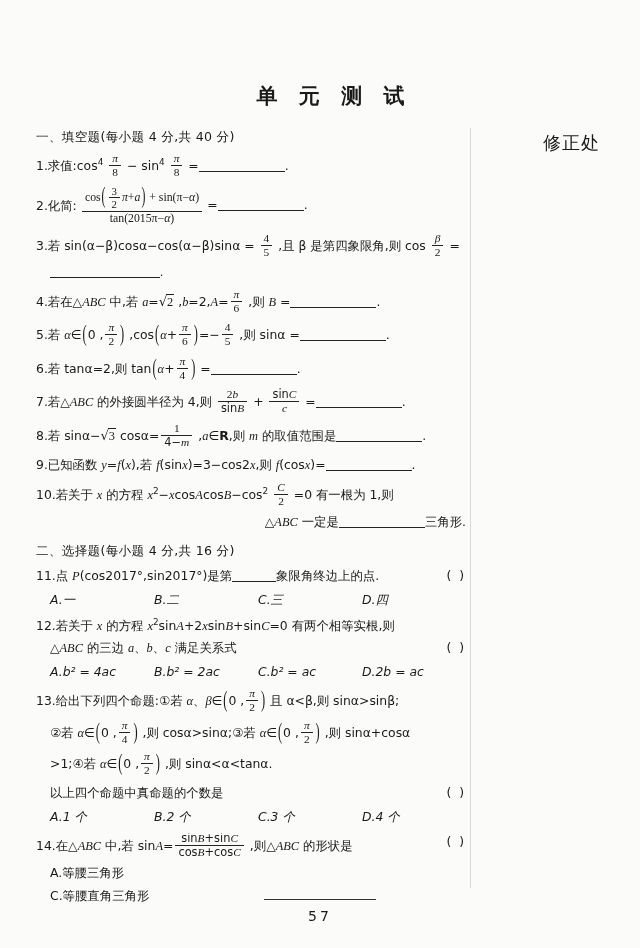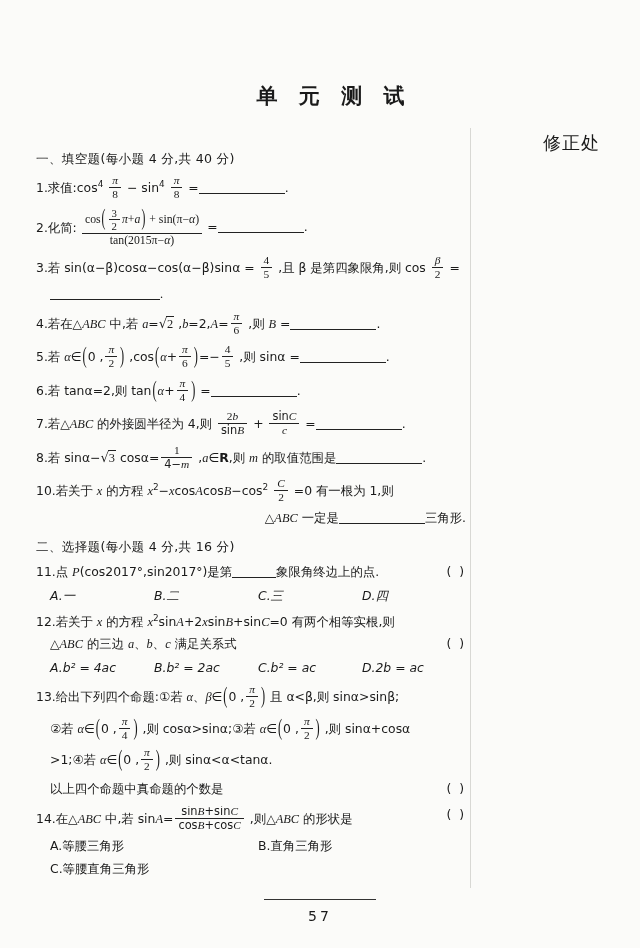--- a/index.html
+++ b/index.html
@@ -41,21 +41,21 @@
   .content{
     position:absolute;
     left:36px;top:128px;
     width:430px;
     font-size:12.4px;
     line-height:1.45;
   }
   .sect{
     font-family:"DejaVu Sans", sans-serif;
     font-size:12.6px;
-    margin:22px 0 6px 0;
+    margin:0 0 6px 0;
     letter-spacing:.3px;
   }
   .item{
     margin:7px 0 7px 0;
     position:relative;
     padding-left:0;
   }
   .num{font-family:"DejaVu Sans", sans-serif;}
   .cn{font-family:"DejaVu Sans", sans-serif;}
   .mi{font-family:"Liberation Serif", serif;font-style:italic;}
@@ -142,20 +142,23 @@
     </div>
 
     <div class="item">
       <span class="cn"><span class="num">7.</span>若<span class="tri">△</span><span class="mi">ABC</span> 的外接圆半径为 4,则 <span class="frac small"><span class="mn">2<span class="mi">b</span></span><span class="den">sin<span class="mi">B</span></span></span>&nbsp;+&nbsp;<span class="frac small"><span>sin<span class="mi">C</span></span><span class="den mi">c</span></span>&nbsp;=<span class="blank w2"></span>.</span>
     </div>
 
     <div class="item">
       <span class="cn"><span class="num">8.</span>若 sinα−<span class="sqrt"><span class="rad">√</span><span class="body mn">3</span></span>&nbsp;cosα=<span class="frac small"><span class="mn">1</span><span class="den">4−<span class="mi">m</span></span></span>&nbsp;,<span class="mi">a</span>∈<strong>R</strong>,则 <span class="mi">m</span> 的取值范围是<span class="blank w2"></span>.</span>
     </div>
 
+    <div class="item">
+      <span class="cn"><span class="num">9.</span>已知函数 <span class="mi">y</span>=<span class="mi">f</span>(<span class="mi">x</span>),若 <span class="mi">f</span>(sin<span class="mi">x</span>)=3−cos2<span class="mi">x</span>,则 <span class="mi">f</span>(cos<span class="mi">x</span>)=<span class="blank w2"></span>.</span>
+    </div>
 
     <div class="item">
       <span class="cn"><span class="num">10.</span>若关于 <span class="mi">x</span> 的方程 <span class="mi">x</span><span class="sup">2</span>−<span class="mi">x</span>cos<span class="mi">A</span>cos<span class="mi">B</span>−cos<span class="sup">2</span>&nbsp;<span class="frac small"><span class="mi">C</span><span class="den mn">2</span></span>&nbsp;=0 有一根为 1,则</span>
       <div class="indent" style="margin-top:4px;text-align:right;"><span class="cn"><span class="tri">△</span><span class="mi">ABC</span> 一定是<span class="blank w2"></span>三角形.</span></div>
     </div>
 
     <div class="sect" style="margin-top:10px;">二、选择题(每小题 4 分,共 16 分)</div>
 
     <div class="item">
       <span class="rowline">
@@ -189,30 +192,35 @@
       <div class="indent" style="margin-top:5px;">
         <span class="cn">②若 <span class="mi">α</span>∈<span class="pbig">(</span>0&nbsp;,<span class="frac small"><span class="mi">π</span><span class="den mn">4</span></span><span class="pbig">)</span>&nbsp;,则 cosα&gt;sinα;③若 <span class="mi">α</span>∈<span class="pbig">(</span>0&nbsp;,<span class="frac small"><span class="mi">π</span><span class="den mn">2</span></span><span class="pbig">)</span>&nbsp;,则 sinα+cosα</span>
       </div>
       <div class="indent" style="margin-top:5px;">
         <span class="cn">&gt;1;④若 <span class="mi">α</span>∈<span class="pbig">(</span>0&nbsp;,<span class="frac small"><span class="mi">π</span><span class="den mn">2</span></span><span class="pbig">)</span>&nbsp;,则 sinα&lt;α&lt;tanα.</span>
       </div>
       <span class="rowline indent" style="margin-top:6px;">
         <span class="paren">(    )</span>
         <span class="cn">以上四个命题中真命题的个数是</span>
       </span>
+      <div class="opt-row opt4 indent">
+        <span class="cn">A.1 个</span>
+        <span class="cn">B.2 个</span>
+        <span class="cn">C.3 个</span>
+        <span class="cn">D.4 个</span>
+      </div>
     </div>
 
     <div class="item">
       <span class="rowline">
         <span class="paren">(    )</span>
         <span class="cn"><span class="num">14.</span>在<span class="tri">△</span><span class="mi">ABC</span> 中,若 sin<span class="mi">A</span>=<span class="frac small"><span>sin<span class="mi">B</span>+sin<span class="mi">C</span></span><span class="den">cos<span class="mi">B</span>+cos<span class="mi">C</span></span></span>&nbsp;,则<span class="tri">△</span><span class="mi">ABC</span> 的形状是</span>
       </span>
       <div class="opt-row opt2 indent">
         <span class="cn">A.等腰三角形</span>
-        <span class="cn">B.直角三角形</span>
       </div>
       <div class="opt-row opt2 indent">
         <span class="cn">C.等腰直角三角形</span>
       </div>
     </div>
 
   </div>
 
   <div class="footrule"></div>
   <div class="pagefoot">57</div>

